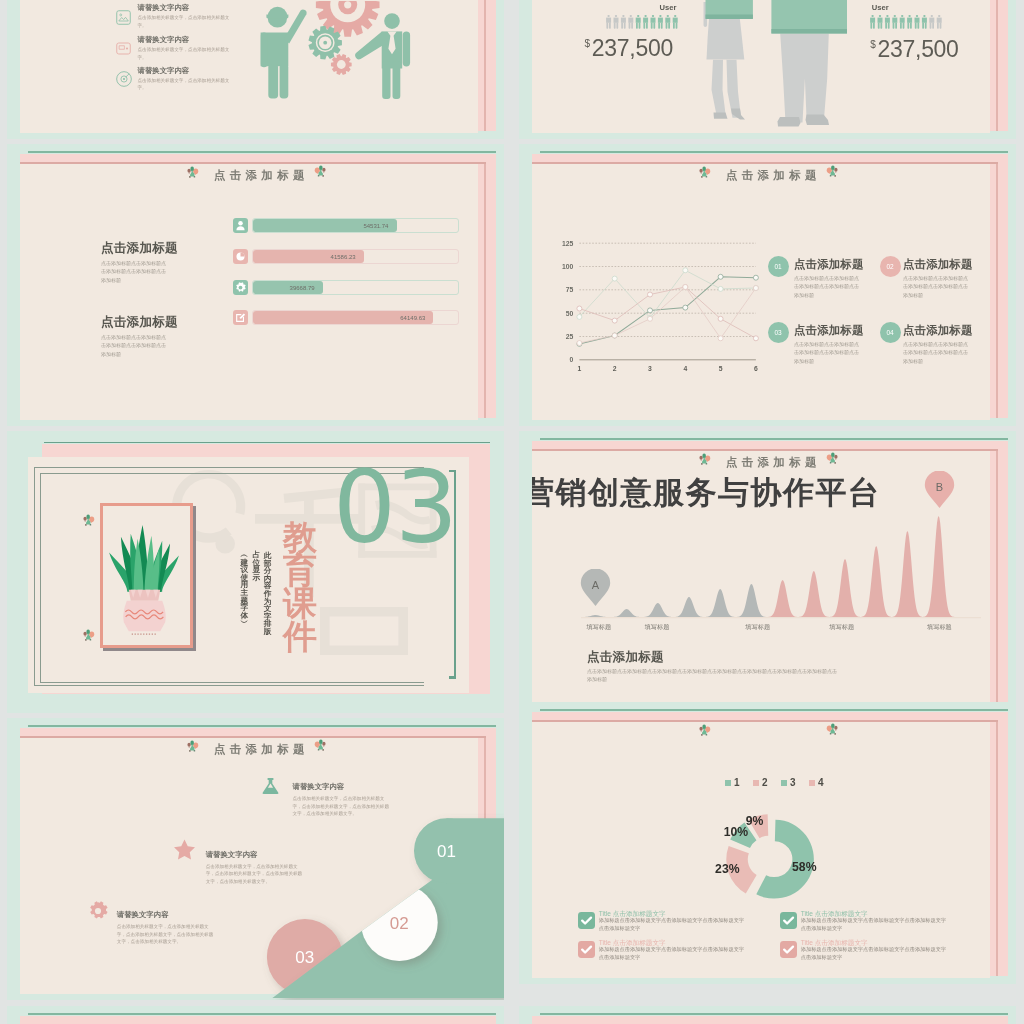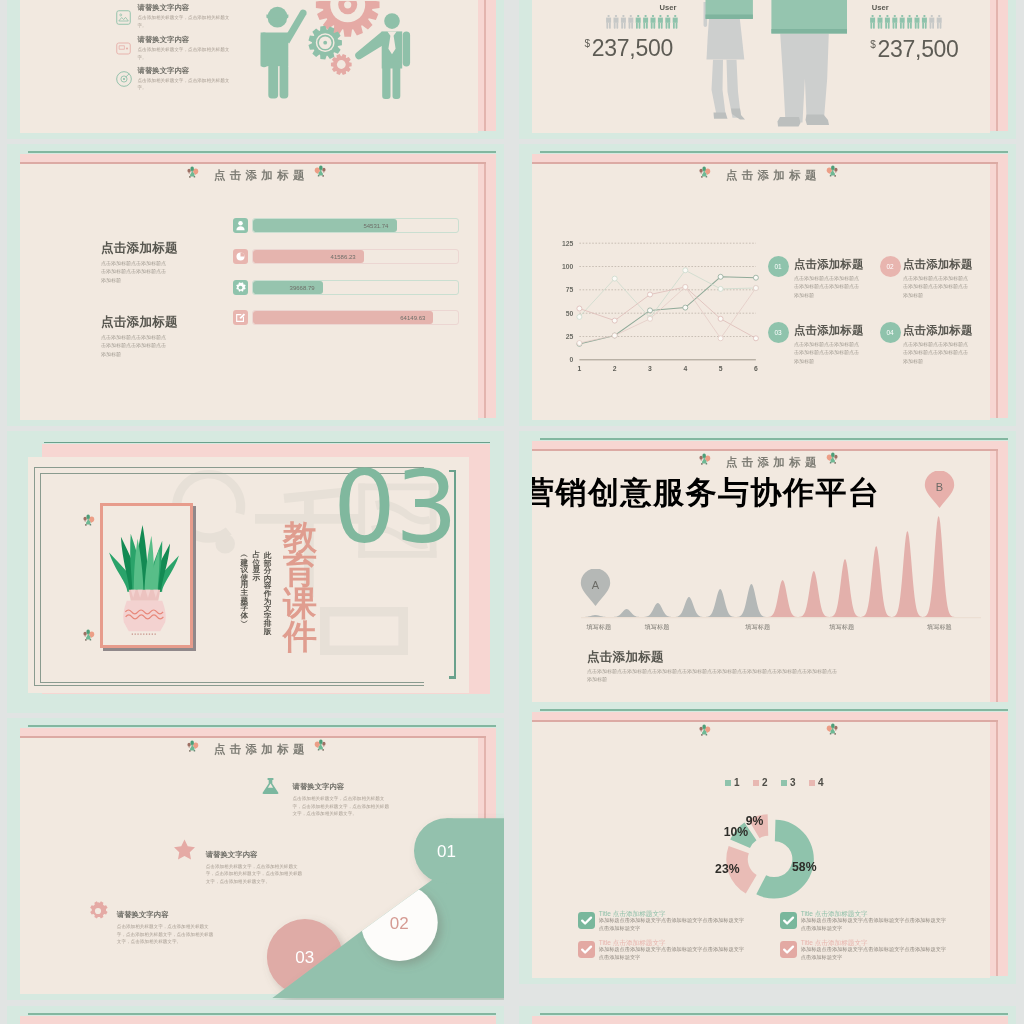--- a/index.html
+++ b/index.html
@@ -579,21 +579,21 @@
             <rect x="15.4" y="22.0" width="3.0" height="3.2" rx="0.6" fill="#6d8a78"></rect>
           </svg>
         </div>
     </div>
   </div>
 
   <div class="slide" style="left:519px;top:431px;width:497px;height:282px;">
     <div class="topgreen"></div>
     <div class="pinkplate"></div>
     <div class="card">
-      <div class="wm" style="left:-9px;top:21px;font-size:31px;letter-spacing:1.5px;color:#000000;font-family:Liberation Serif, serif;">营销创意服务与协作平台</div>
+      <div class="wm" style="left:-9px;top:21px;font-size:31px;letter-spacing:1.5px;color:#404040;font-family:Liberation Serif, serif;">营销创意服务与协作平台</div>
 
       <div class="deco-balloons" style="left:166px;top:1px;">
           <svg viewBox="0 0 26 30" width="13" height="15">
             <ellipse cx="6.2" cy="11.4" rx="3.3" ry="3.9" fill="#9e6f63"></ellipse>
             <path d="M6.2 15.1l-.9 2.2h1.9z" fill="#9e6f63"></path>
             <ellipse cx="19.4" cy="12.4" rx="5.1" ry="5.6" fill="#ec9e86"></ellipse>
             <path d="M19.4 17.6l-1.2 2.6h2.5z" fill="#ec9e86"></path>
             <ellipse cx="12.3" cy="7.8" rx="3.6" ry="4.6" fill="#4d9e78"></ellipse>
             <path d="M10.3 11.0c1.2 2.2 1.1 4.2-.6 6.0-1.8 1.9-2.2 4.0-1.0 5.8h7.6c1.5-2.6 1.0-5.2-1.2-7.2-1.4-1.3-1.8-2.9-1.2-4.6z" fill="#6fb894"></path>
             <rect x="6.0" y="22.0" width="3.3" height="3.5" rx="0.6" fill="#8d8276"></rect>

